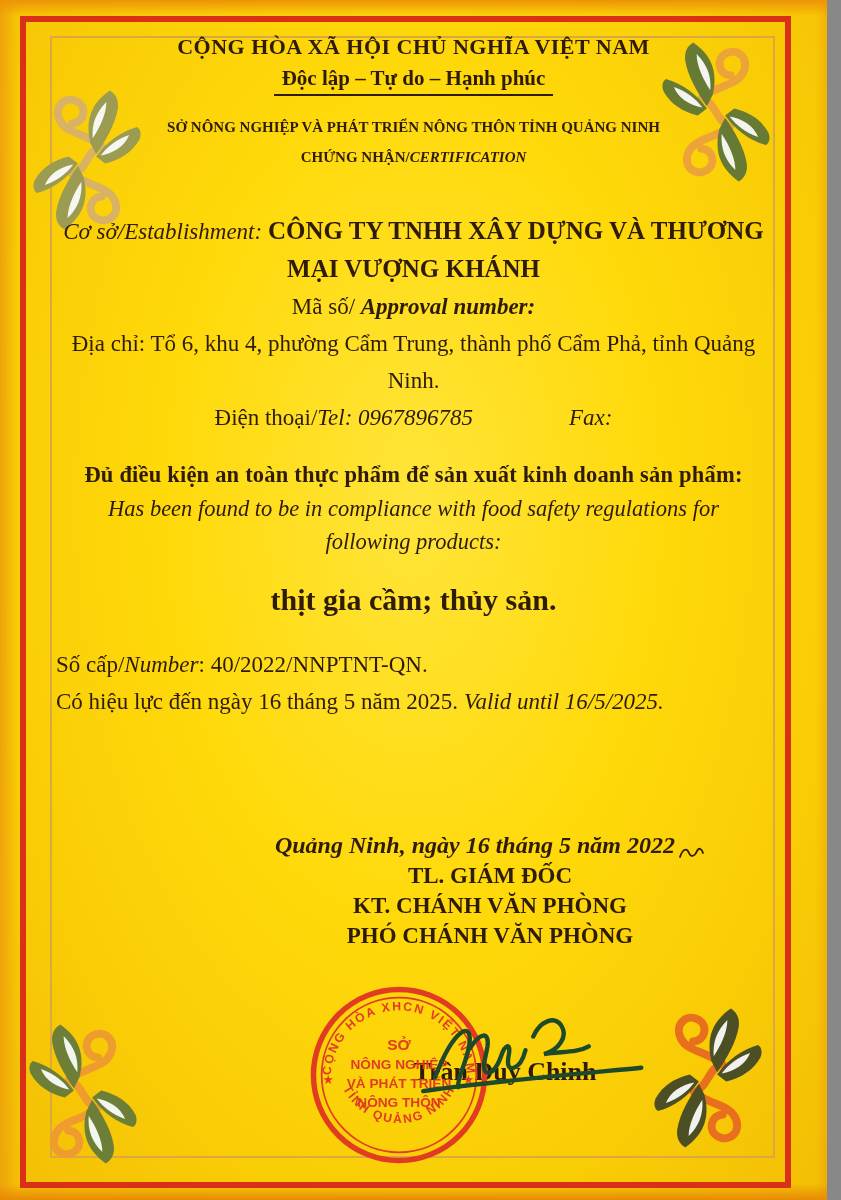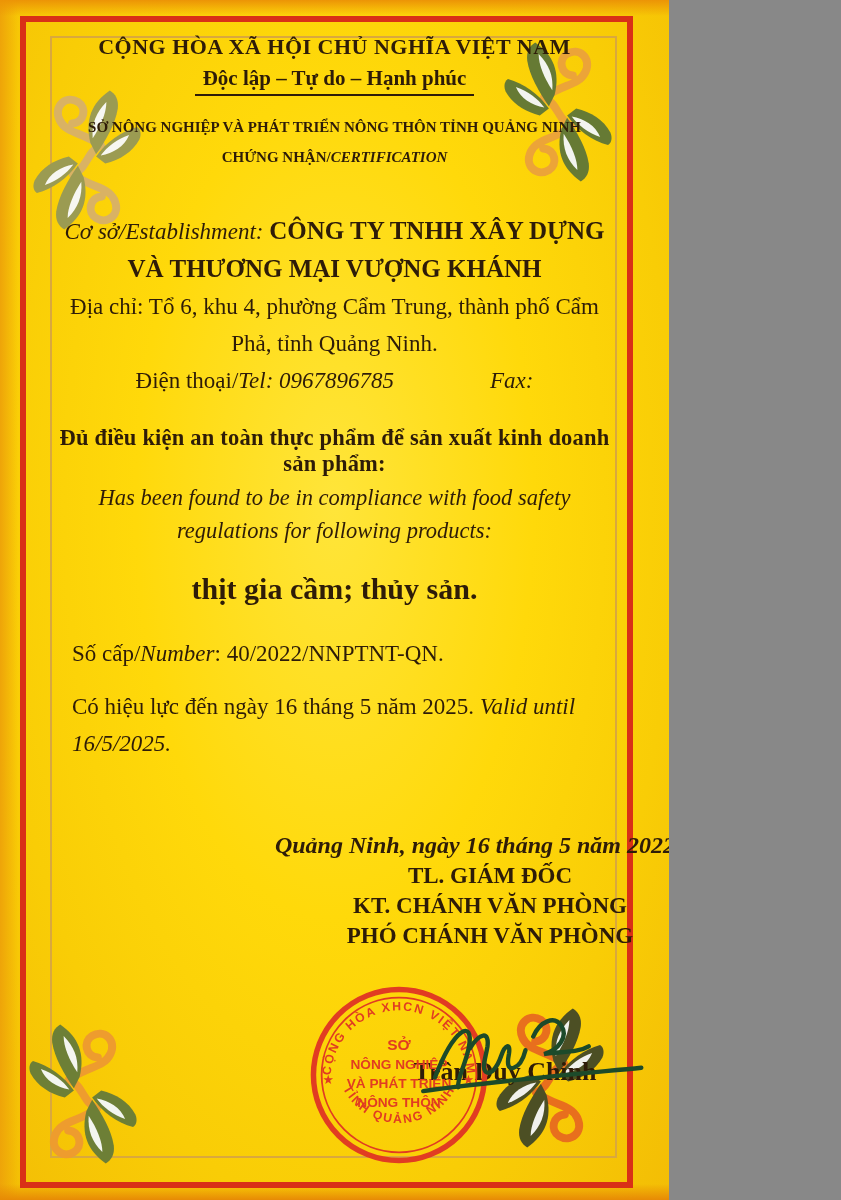--- a/index.html
+++ b/index.html
@@ -1,17 +1,17 @@
 <!DOCTYPE html>
 <html><head>
 <meta charset="utf-8">
 <style>
   html,body{margin:0;padding:0;background:#888;}
   .page{
-    position:relative;width:669px;height:1200px;overflow:hidden;
+    position:relative;width:827px;height:1200px;overflow:hidden;
     font-family:"Liberation Serif","DejaVu Serif",serif;color:#2e1c08;
     background:
       linear-gradient(180deg, rgba(236,148,6,1) 0px, rgba(236,148,6,0) 16px, rgba(255,255,255,0) 1184px, rgba(231,138,5,1) 1200px),
       linear-gradient(90deg, rgba(238,164,9,1) 0px, rgba(238,164,9,0) 18px, rgba(255,255,255,0) 816px, rgba(238,152,5,1) 841px),
       radial-gradient(ellipse at 50% 42%, #ffe53a 0%, #ffd90a 42%, #f9cd06 72%, #f3bd05 100%);
   }
   .frame-red{position:absolute;top:16px;left:20px;right:36px;bottom:12px;border:6px solid #d93017;pointer-events:none;}
   .frame-gold{position:absolute;top:36px;left:50px;right:52px;bottom:42px;border:2px solid #d9a83e;pointer-events:none;}
   .corner{position:absolute;width:118px;height:148px;}
   .corner.tl{top:86px;left:28px;transform:scaleX(-1);}
@@ -32,21 +32,21 @@
   .fields p{margin:0;padding-left:0;}
   .lbl-i{font-style:italic;}
   .estab-val{font-weight:bold;font-size:25px;}
   .lbl-bi{font-weight:bold;font-style:italic;}
   .fax{display:inline-block;margin-left:96px;font-style:italic;}
   .stmt-vi{margin-top:26px;font-size:22.5px;font-weight:bold;letter-spacing:.2px;}
   .stmt-en{font-size:22.5px;font-style:italic;max-width:680px;margin:4px auto 0 auto;line-height:33px;}
   .products{margin-top:24px;font-size:30px;font-weight:bold;line-height:36px;}
   .products .l2{margin-top:22px;}
   .issue{margin-top:28px;font-size:23px;line-height:37px;text-align:left;}
-  .issue p{margin:16px;}
+  .issue p{margin:0;}
   .signoff{position:absolute;top:832px;left:190px;width:600px;text-align:center;}
   .place-date{font-size:24px;font-weight:bold;font-style:italic;white-space:nowrap;}
   .sig-title{font-size:23px;font-weight:bold;line-height:30px;}
   .signer{font-size:26px;font-weight:bold;margin-top:106px;margin-left:30px;}
   .seal{position:absolute;top:984px;left:308px;width:182px;height:182px;z-index:2;}
   .signature{position:absolute;top:998px;left:396px;width:292px;height:118px;z-index:3;}
   .squiggle{vertical-align:-8px;margin-left:2px;}
 </style>
 </head>
 <body>
@@ -99,20 +99,21 @@
     <div class="c motto"><span>Độc lập – Tự do – Hạnh phúc</span></div>
 
 
     <div class="issuer">
       <div class="c">SỞ NÔNG NGHIỆP VÀ PHÁT TRIỂN NÔNG THÔN TỈNH QUẢNG NINH</div>
       <div class="c"><span>CHỨNG NHẬN/</span><span class="en">CERTIFICATION</span></div>
     </div>
 
     <div class="fields">
       <p><span class="lbl-i">Cơ sở/Establishment: </span><span class="estab-val">CÔNG TY TNHH XÂY DỰNG VÀ THƯƠNG MẠI VƯỢNG KHÁNH</span></p>
+      <p><span>Mã số/ </span><span class="lbl-bi">Approval number:</span></p>
       <p><span>Địa chỉ: </span><span>Tổ 6, khu 4, phường Cẩm Trung, thành phố Cẩm Phả, tỉnh Quảng Ninh.</span></p>
       <p><span>Điện thoại/</span><span class="lbl-i">Tel: </span><span class="lbl-i">0967896785</span><span class="fax">Fax:</span></p>
     </div>
 
     <div class="c stmt-vi">Đủ điều kiện an toàn thực phẩm để sản xuất kinh doanh sản phẩm:</div>
     <div class="c stmt-en">Has been found to be in compliance with food safety regulations for following products:</div>
 
     <div class="products c">
       <div class="l2">thịt gia cầm; thủy sản.</div>
     </div>

